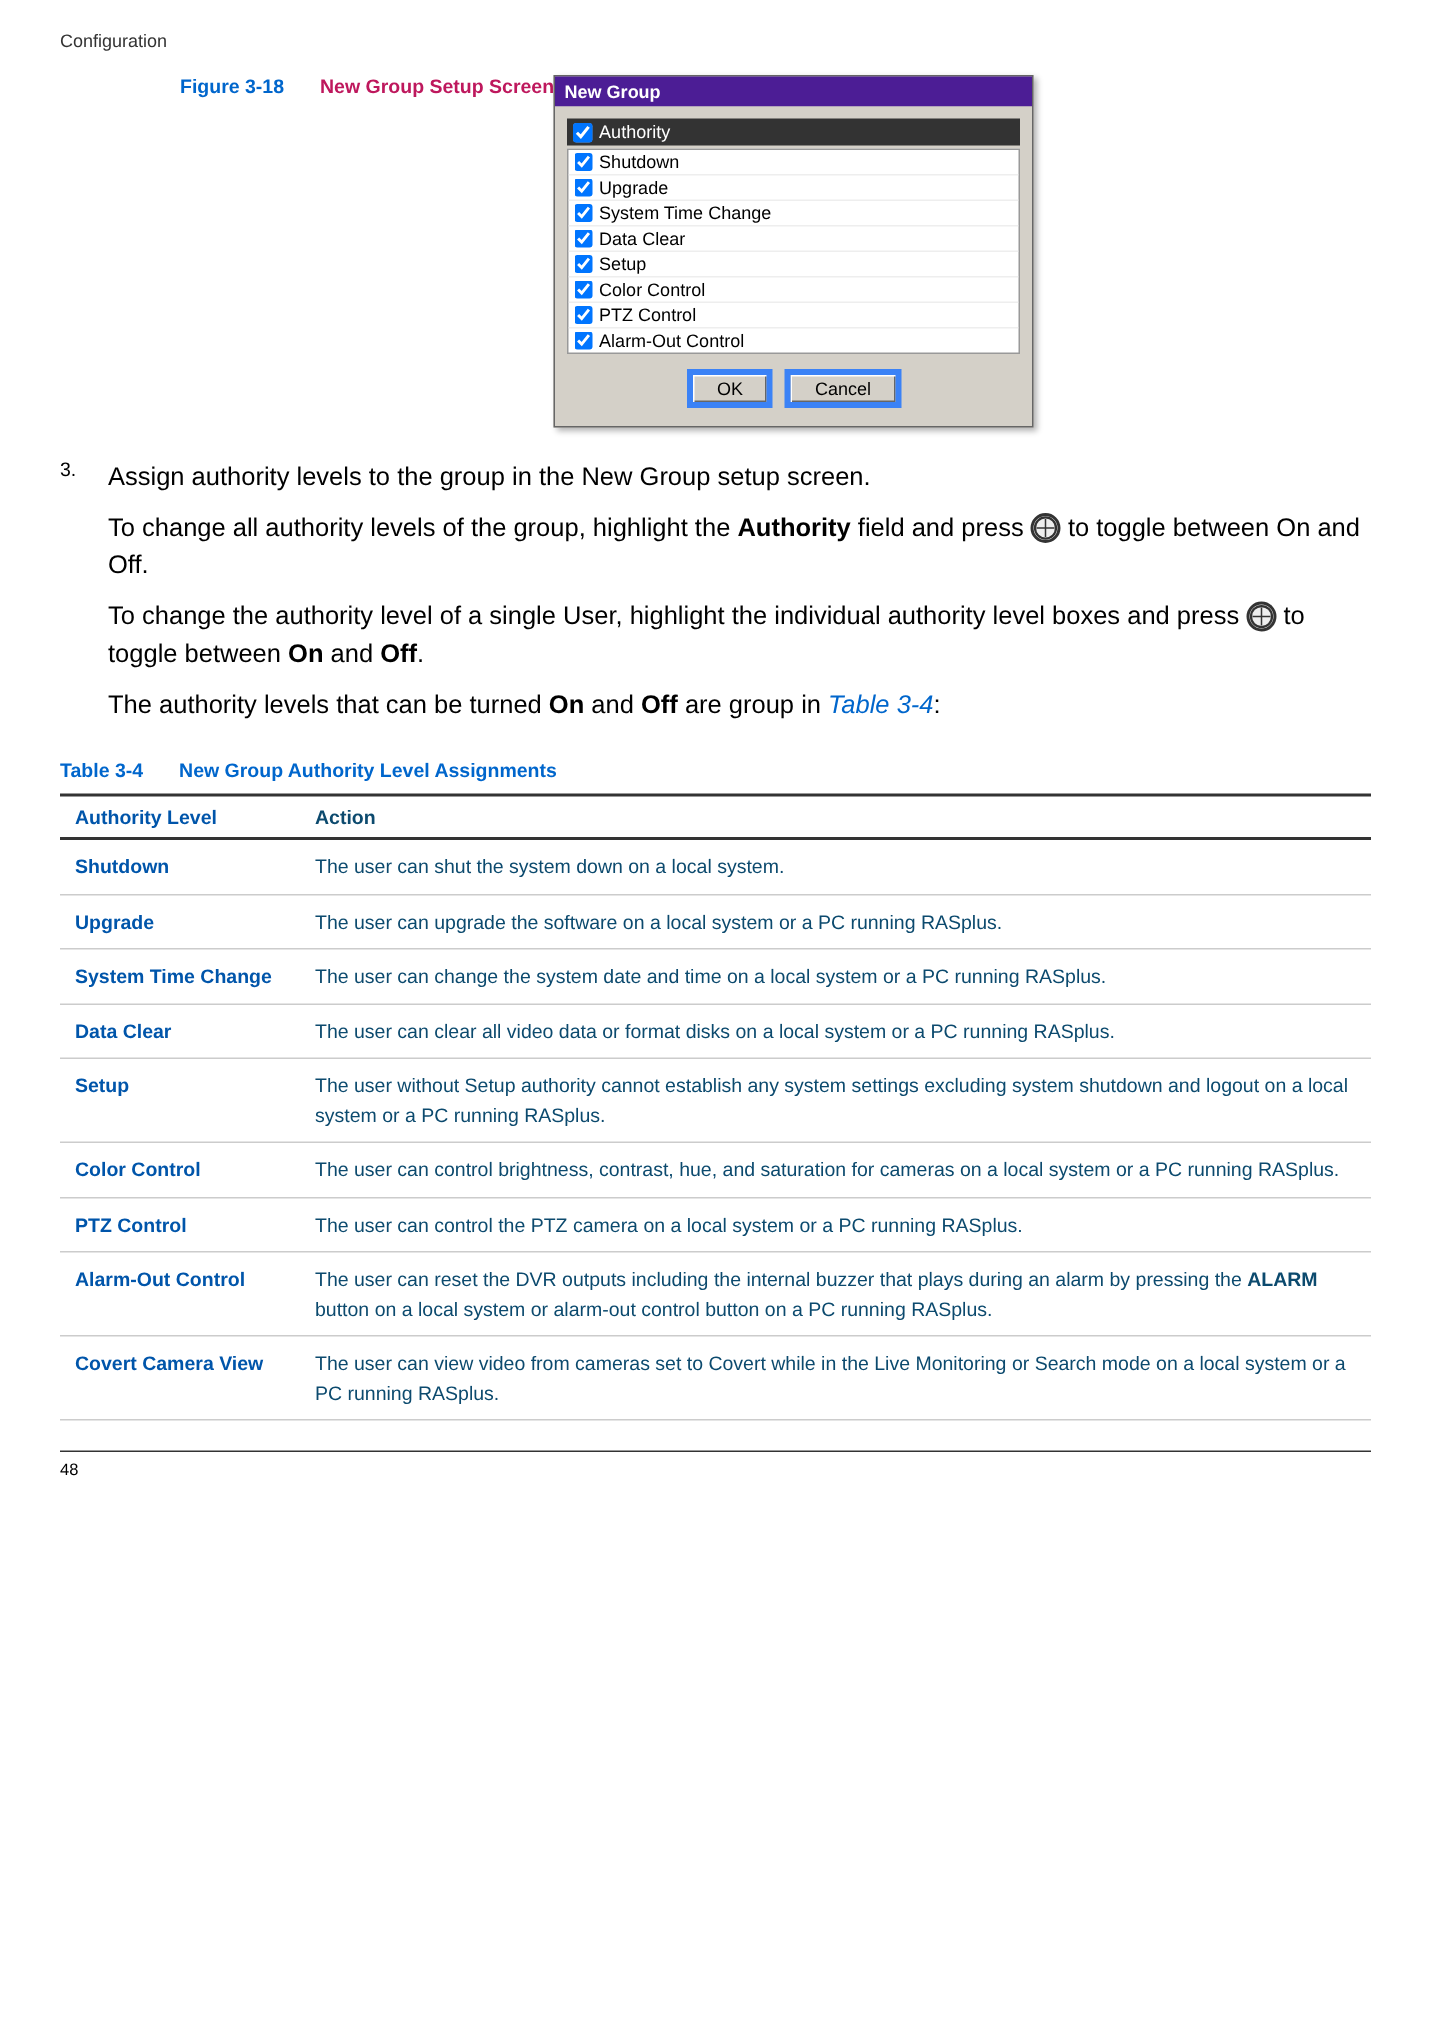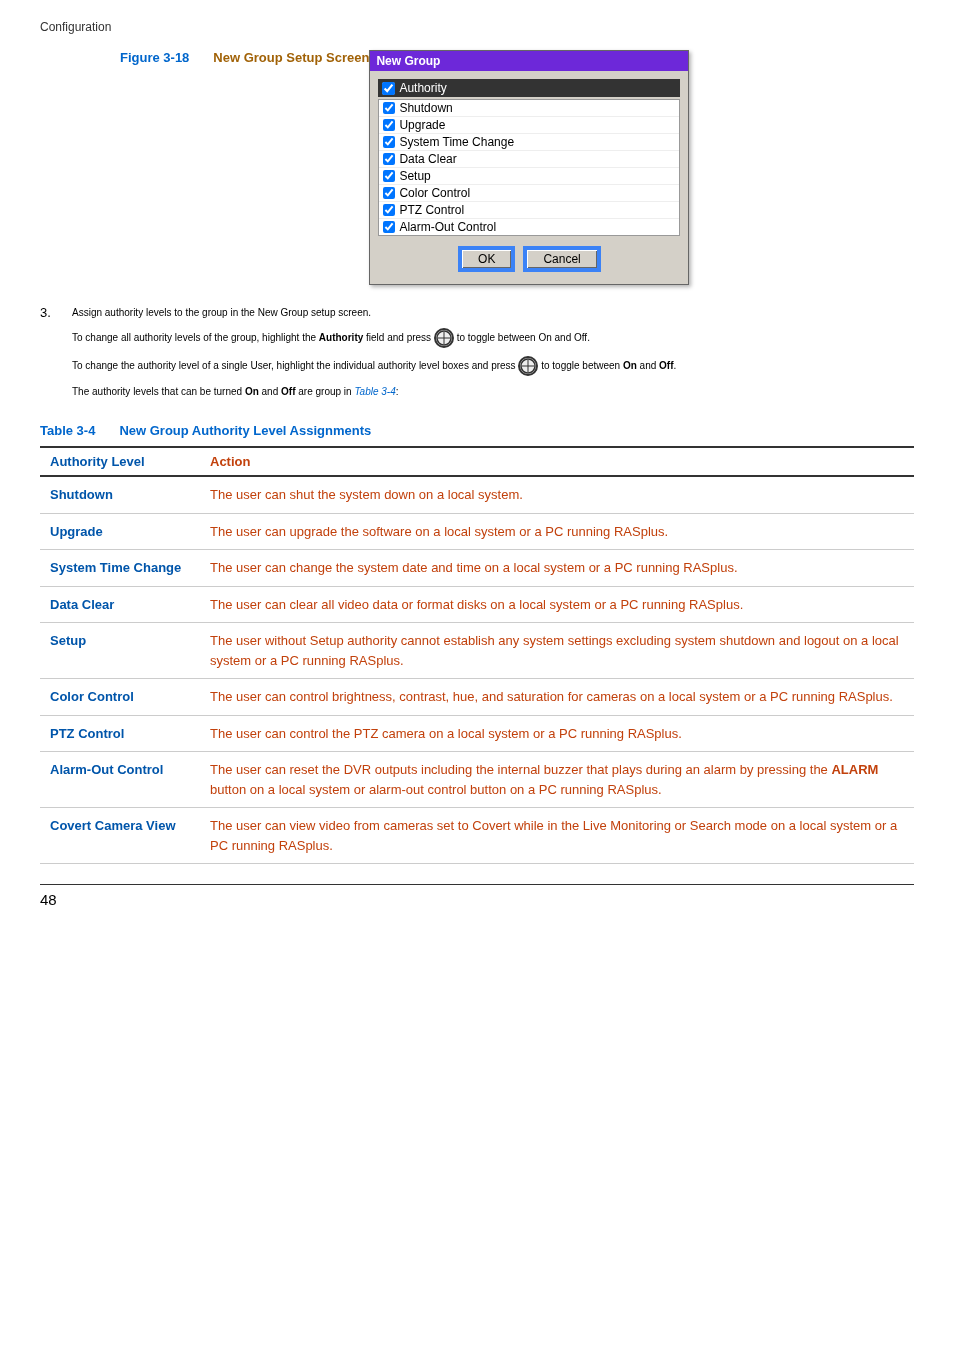--- a/index.html
+++ b/index.html
@@ -34,35 +34,35 @@
       align-self: flex-start;
       margin-left: 80px;
     }
 
     .figure-label {
       color: #0066cc;
       font-weight: bold;
     }
 
     .figure-desc {
-      color: #a16207;
+      color: #be185d;
       font-weight: bold;
     }
 
     
     .dialog {
       border: 1px solid #666;
       background: #d4d0c8;
       width: 320px;
       padding: 0;
       box-shadow: 2px 2px 4px rgba(0,0,0,0.3);
     }
 
     .dialog-title-bar {
-      background: #6d28d9;
+      background: #4c1d95;
       color: #fff;
       padding: 3px 6px;
       font-size: 12px;
       font-weight: bold;
     }
 
     .dialog-body {
       padding: 8px;
       background: #d4d0c8;
     }
@@ -150,21 +150,21 @@
       font-size: 13px;
     }
 
     .step-content {
       flex: 1;
     }
 
     .step-content p {
       margin-bottom: 8px;
       line-height: 1.5;
-      font-size: 10px;
+      font-size: 17px;
     }
 
     .inline-bold { font-weight: bold; }
 
     .joystick-icon {
       display: inline-block;
       width: 20px;
       height: 20px;
       border: 2px solid #333;
       border-radius: 50%;
@@ -214,28 +214,28 @@
       line-height: 1.5;
     }
 
     .authority-table .col-level {
       width: 160px;
       color: #0055aa;
       font-weight: bold;
     }
 
     .authority-table .col-action {
-      color: #c2410c;
+      color: #0c4a6e;
     }
 
     
     .page-footer {
       border-top: 1px solid #333;
       padding-top: 6px;
-      font-size: 15px;
+      font-size: 11px;
       margin-top: 20px;
     }
   </style>
 </head>
 <body>
 
 <div class="breadcrumb">Configuration</div>
 
 <div class="figure-container">
   <div class="figure-title">

